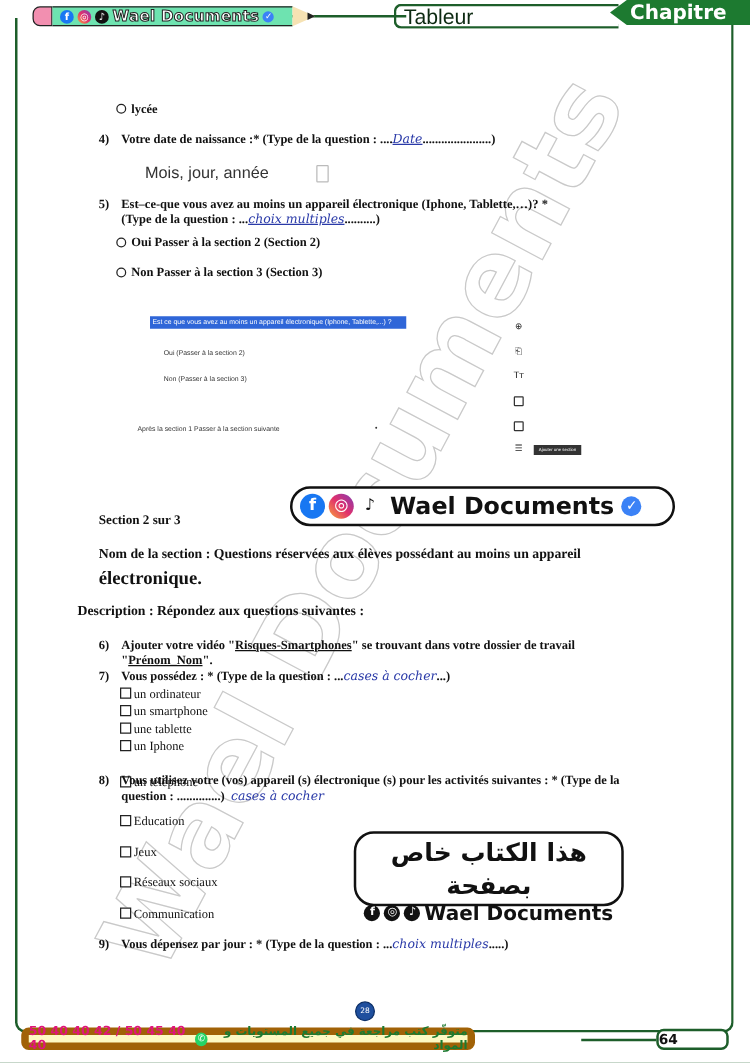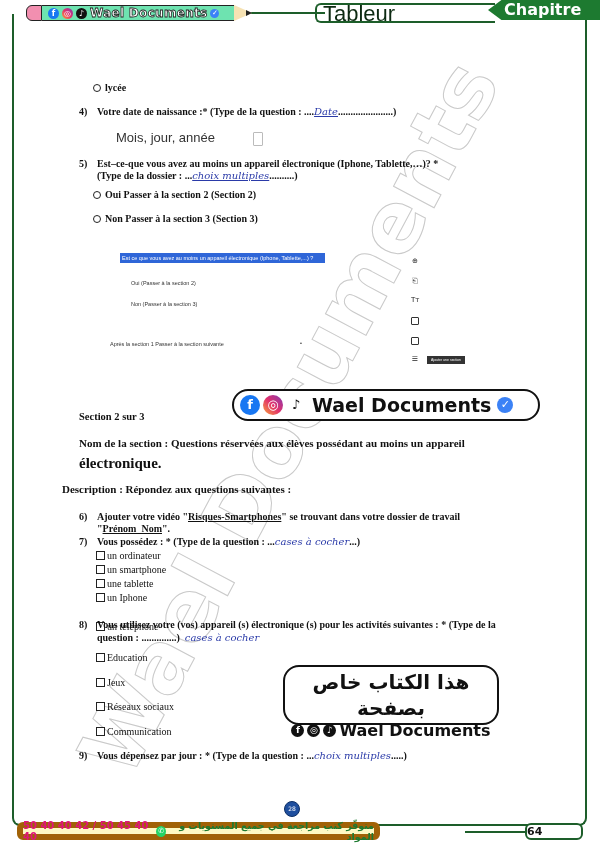--- a/index.html
+++ b/index.html
@@ -22,21 +22,21 @@
     -webkit-text-stroke: 0.8px #222; letter-spacing: 0.3px; }
   .soc { display: inline-block; width: 11px; height: 11px; border-radius: 50%; font-family: "DejaVu Sans", sans-serif;
     font-size: 8px; line-height: 11px; text-align: center; color: #fff; font-weight: bold; }
   .soc.fb { background: #1877f2; }
   .soc.ig { background: linear-gradient(45deg,#f9a43a,#e1306c,#833ab4); }
   .soc.tt { background: #111; }
   .soc.ok { background: #3b82f6; width: 9px; height: 9px; font-size: 7px; line-height: 9px; }
 
   
   .title-box { position: absolute; left: 315px; top: 3px; width: 180px; height: 20px; border: 2px solid #1d5e2a; border-radius: 6px 0 0 6px; border-right: none;
-    font-family: "Liberation Sans", sans-serif; font-size: 22px; color: #0d2a12; padding-left: 6px; line-height: 17px; }
+    font-family: "Liberation Sans", sans-serif; font-size: 17px; color: #0d2a12; padding-left: 6px; line-height: 17px; }
   .chap { position: absolute; left: 488px; top: 0; width: 112px; height: 20px; background: #1d7a30;
     clip-path: polygon(12% 0, 100% 0, 100% 100%, 12% 100%, 0 50%);
     color: #fff; font-family: "DejaVu Sans", sans-serif; font-weight: bold; font-size: 16px; line-height: 20px; padding-left: 16px; }
 
   .content { position: absolute; left: 0; top: 0; width: 600px; height: 850px; }
   .t { position: absolute; font-size: 10px; font-weight: bold; white-space: nowrap; }
   .num { display: inline-block; width: 18px; }
   .hand { font-family: "DejaVu Serif", serif; font-style: italic; font-weight: normal; color: #2a3aa8; font-size: 10px; }
   .u { text-decoration: underline; margin-top: 20px; }
 
@@ -115,21 +115,21 @@
   <div class="t" style="left:79px; top:106px;">
     <span class="num">4)</span><span>Votre date de naissance :* (Type de la question : ....</span><span class="hand u">Date</span><span>......................)</span>
   </div>
   <div class="mois">Mois, jour, année</div>
   <div class="calbox"></div>
 
   <div class="t" style="left:79px; top:158px;">
     <span class="num">5)</span><span>Est–ce-que vous avez au moins un appareil électronique (Iphone, Tablette,…)? *</span>
   </div>
   <div class="t" style="left:97px; top:170px;">
-    <span>(Type de la dossier : ...</span><span class="hand u">choix multiples</span><span>..........)</span>
+    <span>(Type de la question : ...</span><span class="hand u">choix multiples</span><span>..........)</span>
   </div>
   <div class="t" style="left:93px; top:189px;">
     <span class="radio"></span><span>Oui Passer à la section 2 (Section 2)</span>
   </div>
   <div class="t" style="left:93px; top:213px;">
     <span class="radio"></span><span>Non Passer à la section 3 (Section 3)</span>
   </div>
 
   <div class="gf-q">Est ce que vous avez au moins un appareil électronique (Iphone, Tablette,...) ?</div>
   <div class="gf-t" style="left:131px; top:280px;">Oui (Passer à la section 2)</div>

